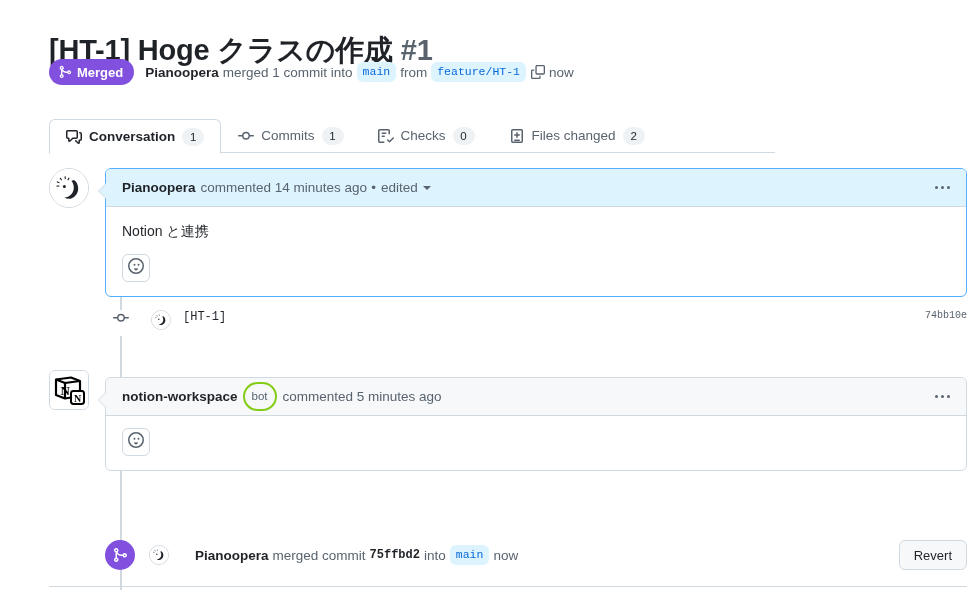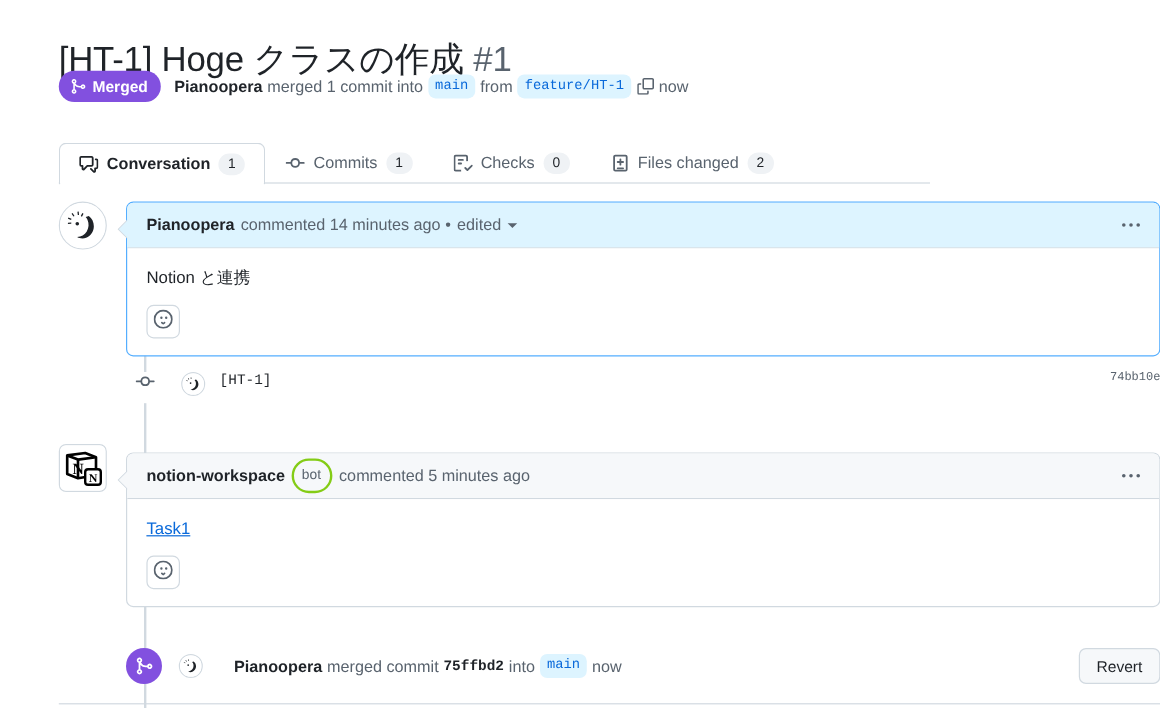--- a/index.html
+++ b/index.html
@@ -15,21 +15,21 @@
     overflow: hidden;
     position: relative;
   }
 
   
   .pr-title {
     position: absolute;
     left: 49px;
     top: 12px;
     font-size: 29px;
-    font-weight: 400;
+    font-weight: 700;
     line-height: 38px;
     white-space: nowrap;
     letter-spacing: -0.2px;
   }
   .pr-title .num {
     color: #59636e;
   }
 
   
   .state-row {
@@ -526,23 +526,20 @@
     <div class="c-header">
       <span class="author">notion-workspace</span>
       <span class="bot-badge">bot</span>
       <span>commented 5 minutes ago</span>
       <span class="kebab">
         <i></i>
         <i></i>
         <i></i>
       </span>
     </div>
-    <div class="c-body">
-      <a href="#">Task1</a>
-    </div>
     <div class="reaction">
       <span>
         <svg width="16" height="16" viewBox="0 0 16 16" fill="#59636e" aria-hidden="true">
           <path d="M8 0a8 8 0 1 1 0 16A8 8 0 0 1 8 0ZM1.5 8a6.5 6.5 0 1 0 13 0 6.5 6.5 0 0 0-13 0Zm4.879 2.367a.75.75 0 0 1 1.06-.006A2.2 2.2 0 0 0 8 11a2.2 2.2 0 0 0 .56-.64.75.75 0 1 1 1.058 1.064A3.7 3.7 0 0 1 8 12.5a3.7 3.7 0 0 1-1.618-1.073.75.75 0 0 1-.003-1.06ZM5.5 6.75a1 1 0 1 1 2 0 1 1 0 0 1-2 0Zm4 0a1 1 0 1 1 2 0 1 1 0 0 1-2 0Z"></path>
         </svg>
       </span>
     </div>
   </div>
 
   <div class="merged-row" style="top:370px;">

